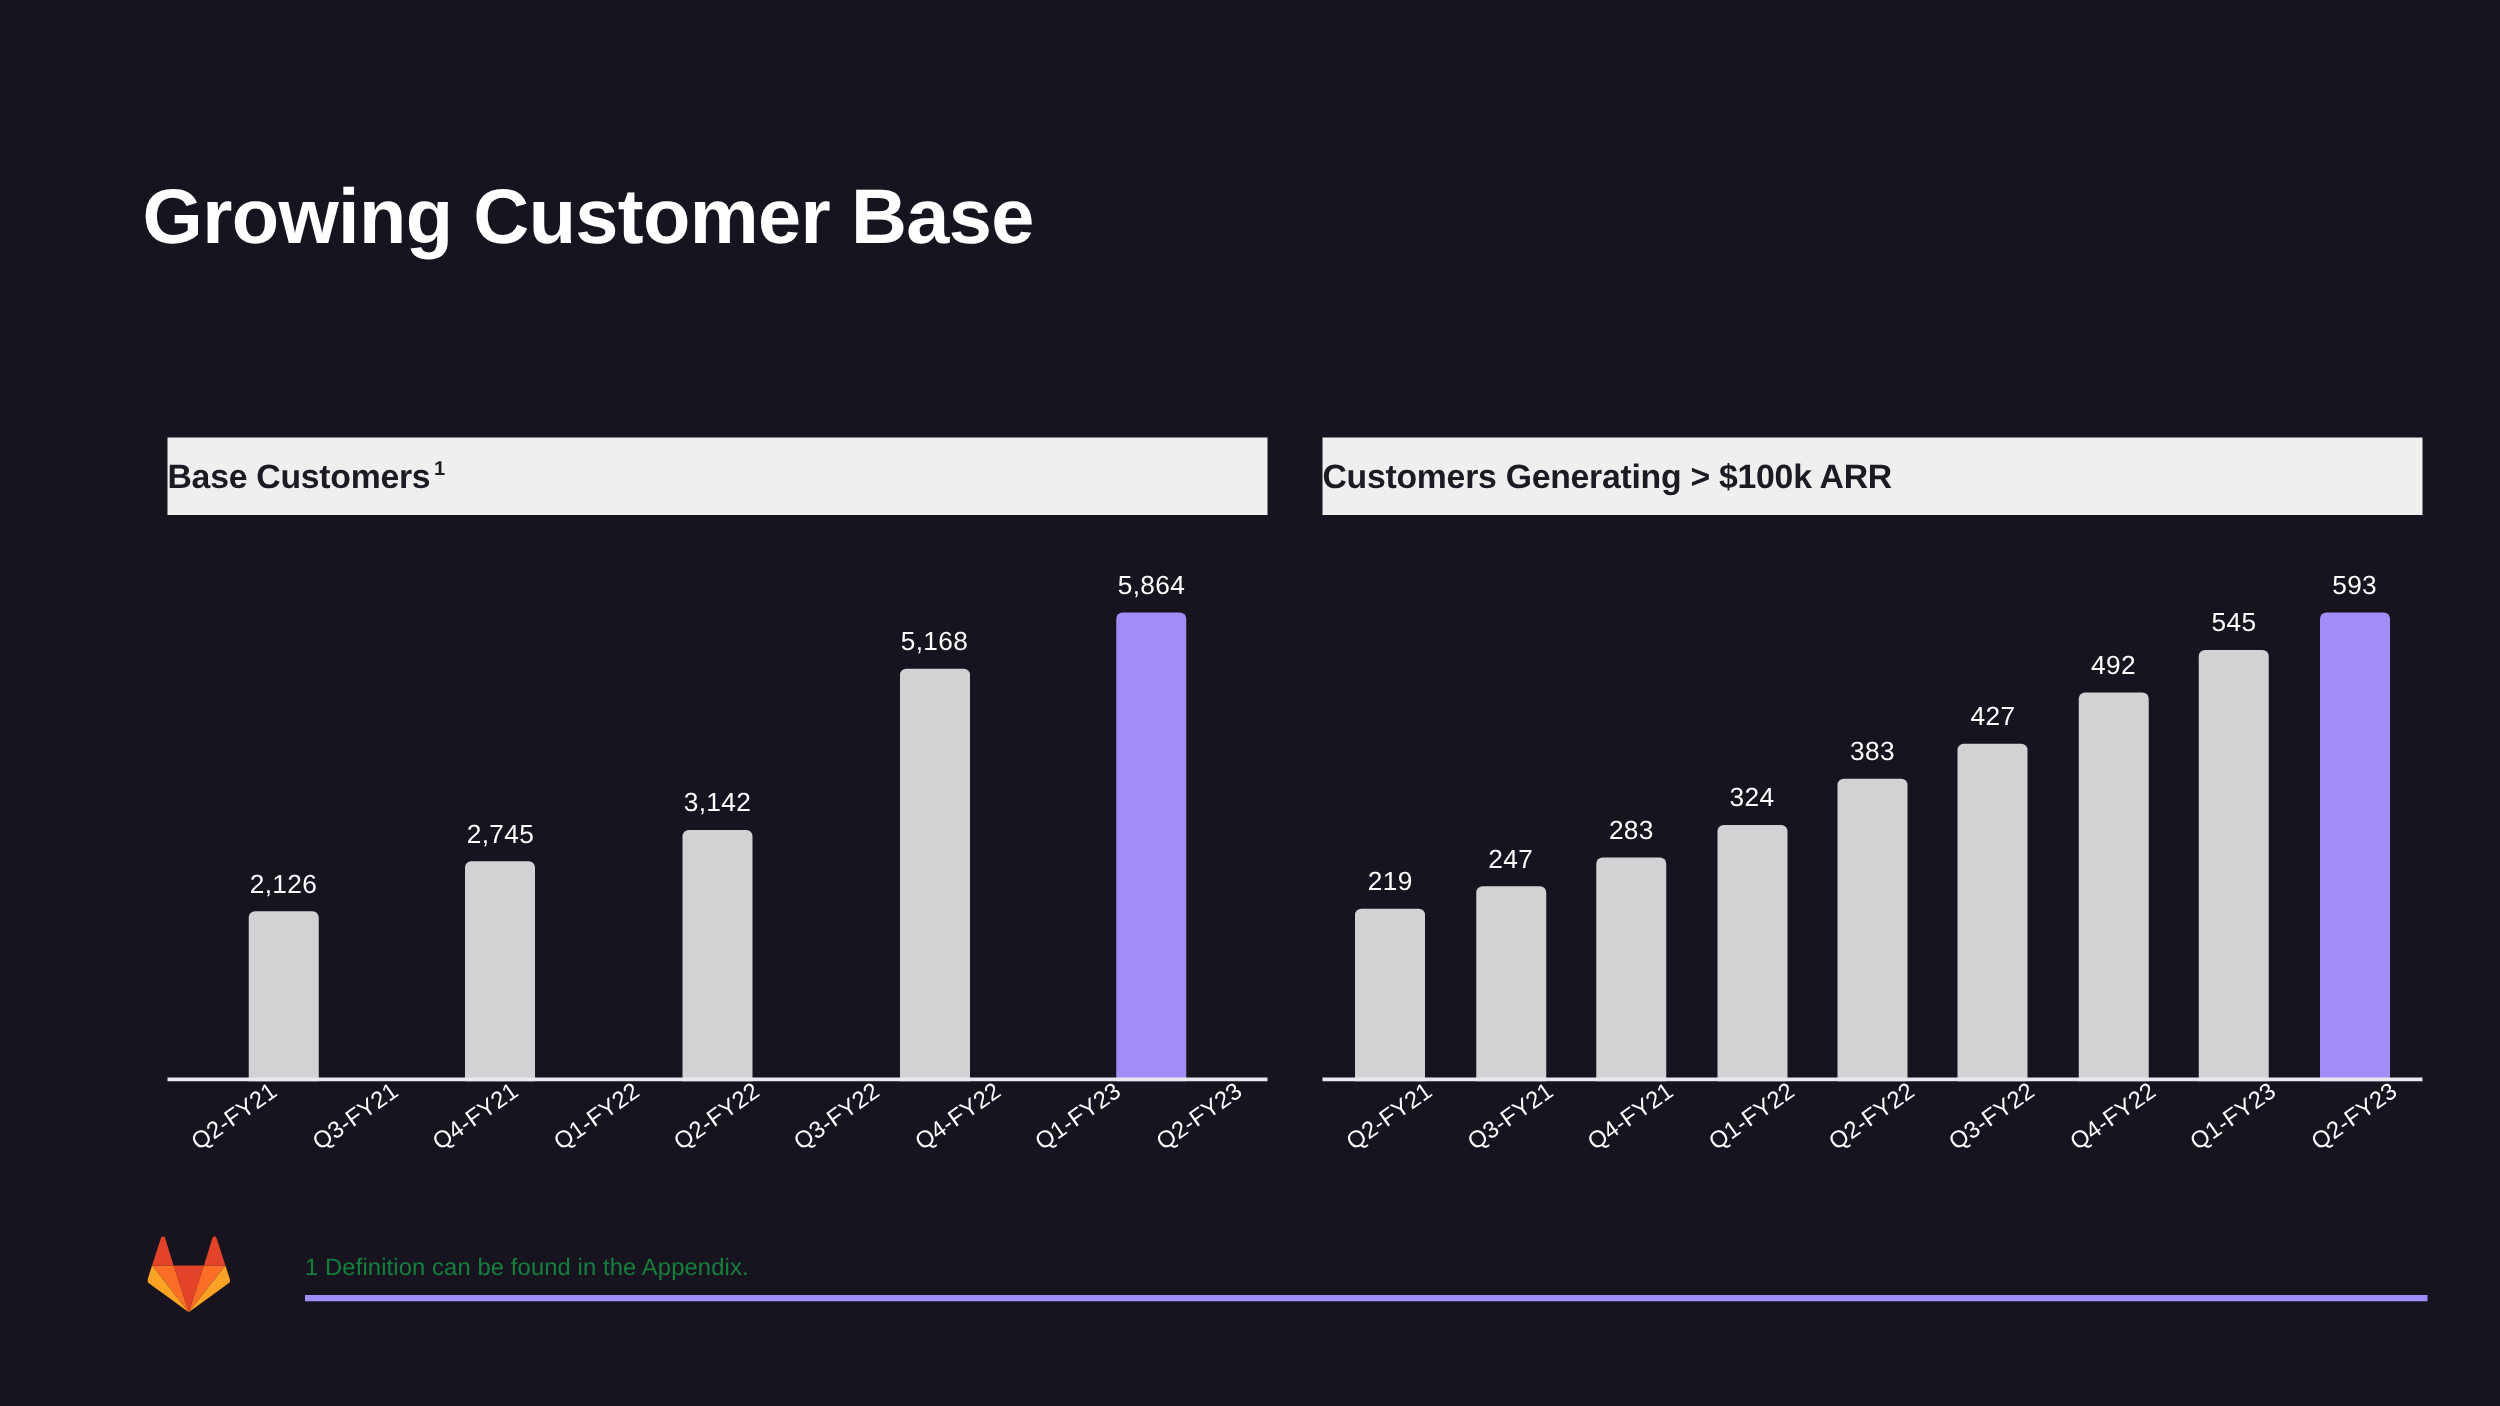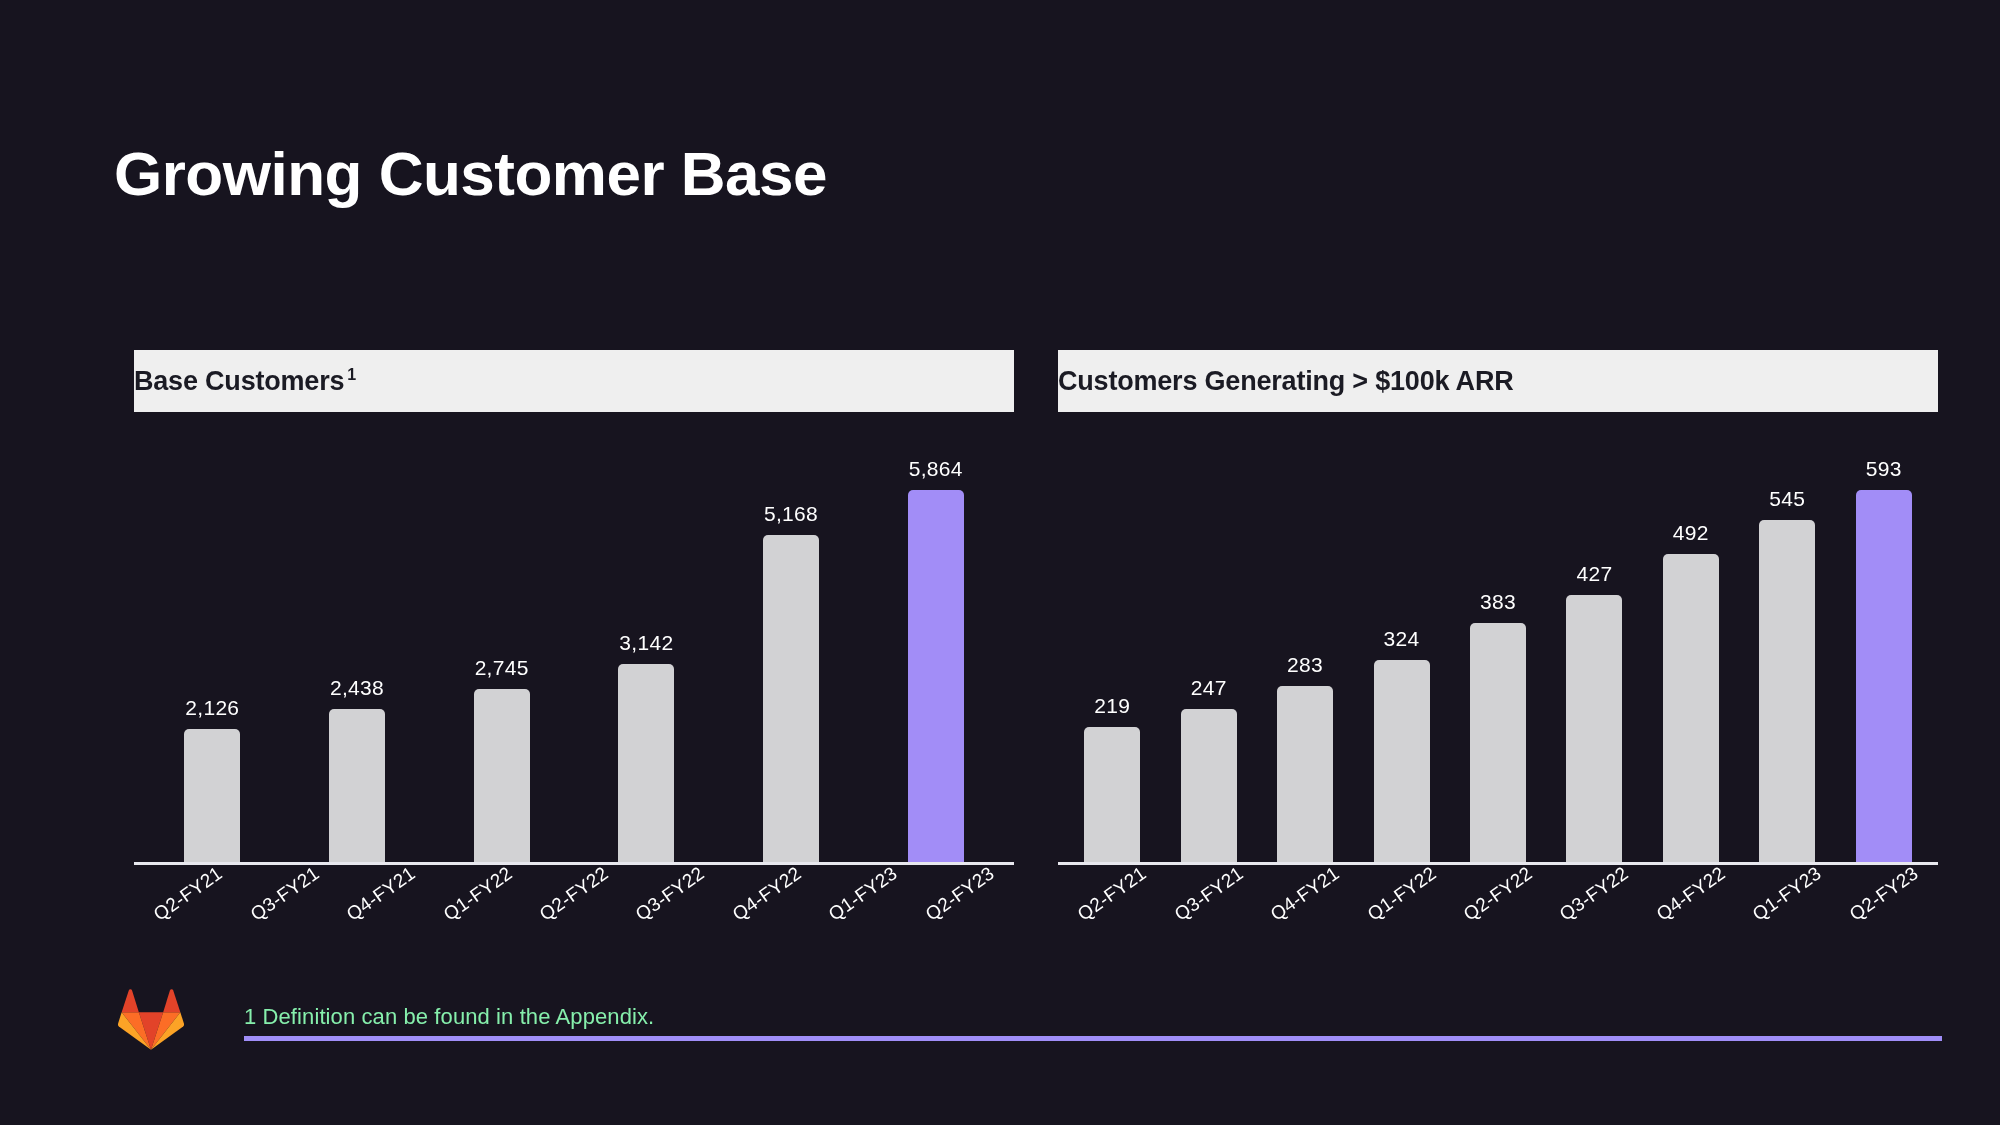--- a/index.html
+++ b/index.html
@@ -131,22 +131,22 @@
 
   
   .footer-logo {
     position:absolute;
     left:92px; top:988px;
     width:66px; height:62px;
   }
   .footnote {
     position:absolute;
     left:218px; top:1004px;
-    font-size:22px;
-    color:#86efac;
+    font-size:19px;
+    color:#15803d;
     white-space:nowrap;
     letter-spacing:0.1px;
   }
   .footer-rule {
     position:absolute;
     left:218px; top:1036px;
     width:1698px; height:5px;
     background:#a08ef8;
   }
 </style>
@@ -161,24 +161,20 @@
     <div class="panel-header">
       <div class="panel-header-text">
         <span>Base Customers</span><sup>1</sup>
       </div>
     </div>
     <div class="chart">
       <div class="plot" id="plot-left">
           <div class="bar-slot">
             <div class="bar-value">2,126</div>
             <div class="bar" style="height: 136px;"></div>
-          </div>
-          <div class="bar-slot">
-            <div class="bar-value">2,438</div>
-            <div class="bar" style="height: 156px;"></div>
           </div>
           <div class="bar-slot">
             <div class="bar-value">2,745</div>
             <div class="bar" style="height: 176px;"></div>
           </div>
           <div class="bar-slot">
             <div class="bar-value">3,142</div>
             <div class="bar" style="height: 201px;"></div>
           </div>
           <div class="bar-slot">

